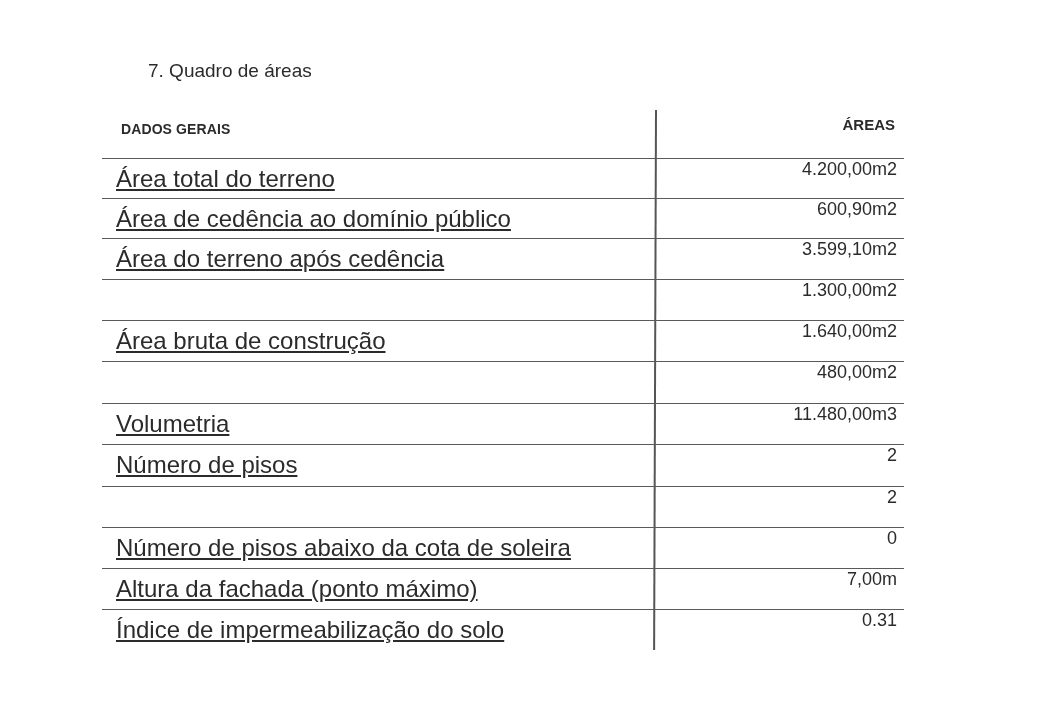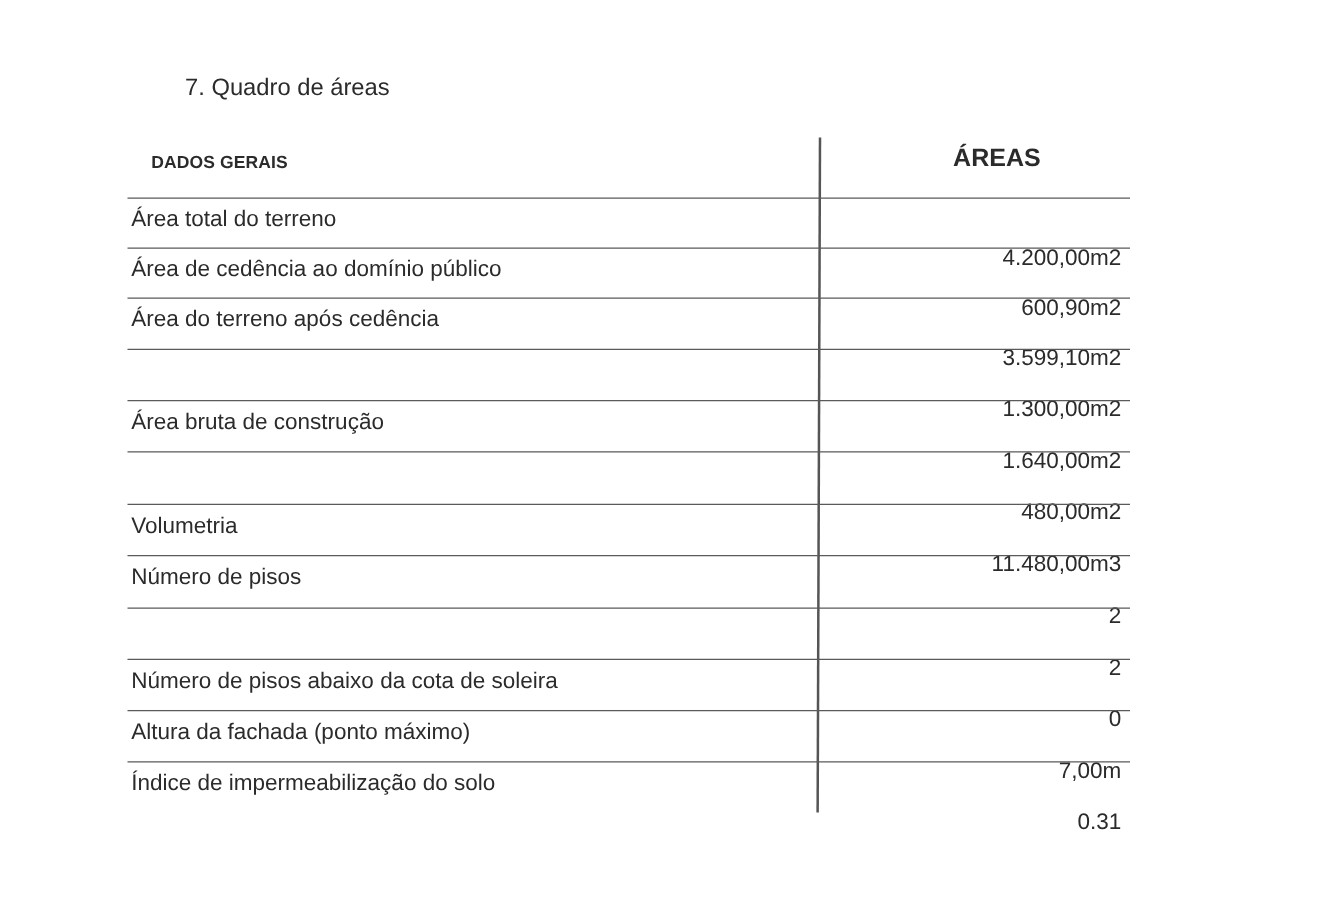--- a/index.html
+++ b/index.html
@@ -13,35 +13,35 @@
     }
     .vline {
       position: absolute; left: 655px; top: 110px; width: 1.5px; height: 540px;
       background: #555; transform: rotate(0.2deg); transform-origin: top left;
     }
     .hdr-left {
       position: absolute; left: 121px; top: 121px;
       font-size: 14px; font-weight: bold; color: #2b2b2b; letter-spacing: 0.1px;
     }
     .hdr-right {
-      position: absolute; left: 700px; width: 195px; top: 116px; text-align: center;
-      font-size: 20px; font-weight: bold; color: #2b2b2b;
+      position: absolute; left: 700px; width: 195px; top: 116px; text-align: right;
+      font-size: 15px; font-weight: bold; color: #2b2b2b;
     }
     .row {
       position: absolute; left: 102px; width: 802px; height: 41px;
       border-top: 1.5px solid #5a5a5a;
     }
     .row .label {
-      position: absolute; left: 3px; top: 6px; font-size: 18px; color: #2b2b2b;
+      position: absolute; left: 14px; top: 6px; font-size: 24px; color: #2b2b2b;
       white-space: nowrap;
+      text-decoration: underline;
     }
     .row .value {
       position: absolute; right: 7px; top: 0px; font-size: 18px; color: #2b2b2b;
       white-space: nowrap;
-      margin-top: 37px;
     }
   </style>
 </head>
 <body>
 
 <div class="title">7. Quadro de áreas</div>
 
 <div>
   <div class="vline"></div>
   <div class="hdr-left">DADOS GERAIS</div>

